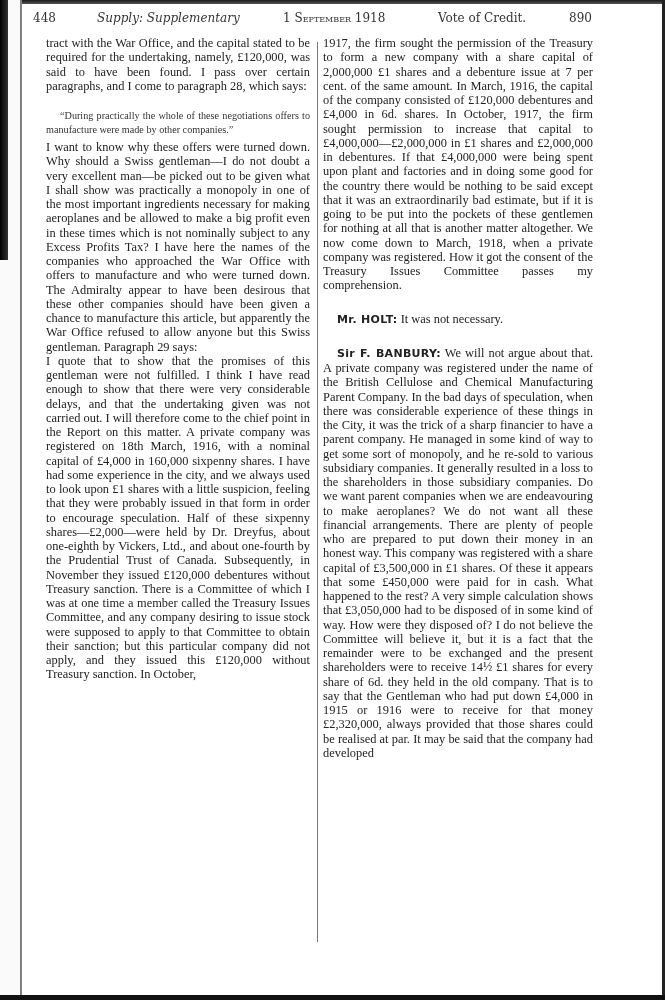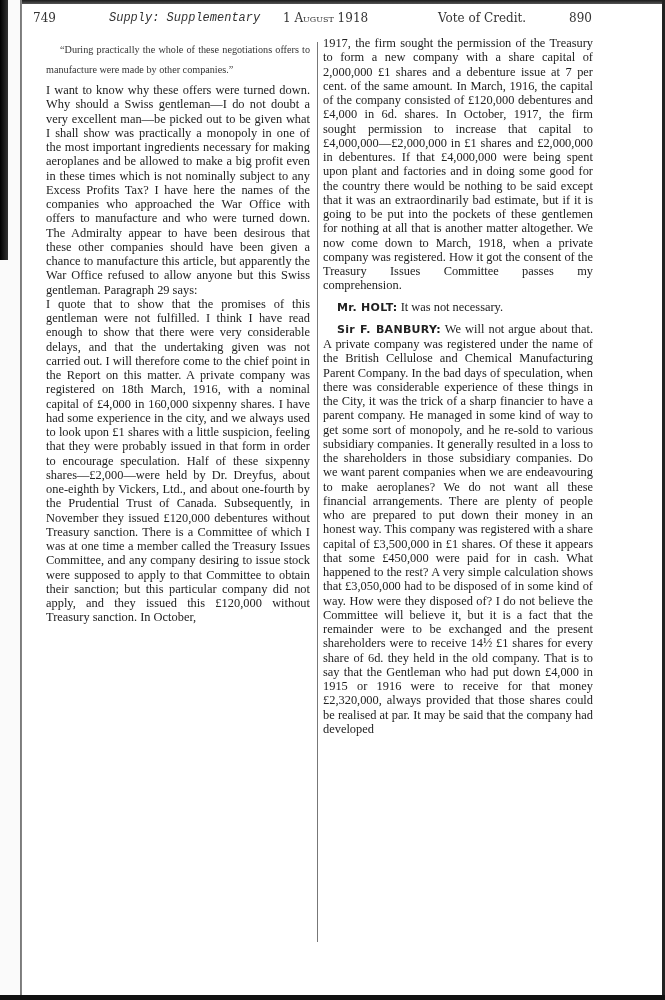--- a/index.html
+++ b/index.html
@@ -29,67 +29,68 @@
   .right-edge {
     position: absolute; right: 0; top: 0; width: 3px; height: 1000px;
     background: #222;
   }
   .header {
     position: absolute; top: 11px; left: 33px; width: 570px; height: 16px;
     font-size: 12px; color: #333;
   }
   .header span { position: absolute; white-space: nowrap; }
   .h-left-num { left: 0; }
-  .h-left-title { left: 76px; font-style: italic; font-family: Liberation Mono, monospace; }
+  .h-left-title { left: 64px; font-style: italic; }
   .h-date { left: 250px; font-variant: small-caps; }
   .h-right-title { left: 405px; }
   .h-right-num { left: 536px; }
 
   .col {
     position: absolute; top: 36px;
     font-size: 12.4px; line-height: 14.25px;
     text-align: justify;
     font-family: "Liberation Serif", "DejaVu Serif", serif;
   }
   .col-left { left: 46px; width: 264px; }
   .col-right { left: 323px; width: 270px; }
   .divider {
     position: absolute; left: 317px; top: 42px; width: 1px; height: 900px;
     background: #777;
   }
   p { margin: 0; }
   p.body { text-indent: 0; }
   p.quote {
-    font-size: 10.2px; line-height: 20px; text-indent: 14px;
-    margin: 4px 0 3px 0; color: #333;
+    font-size: 10.2px; line-height: 14px; text-indent: 14px;
+    margin: 16px 0 3px 0; color: #333;
   }
-  p.speech { text-indent: 14px; margin-top: 7px; }
+  p.speech { text-indent: 14px; margin-top: 19px; }
   .speaker {
     font-family: "DejaVu Sans", "Liberation Sans", sans-serif;
     font-size: 11px; font-weight: bold; letter-spacing: 0.3px;
   }
 </style>
 </head>
 <body>
 
 <div class="top-edge"></div>
 <div class="left-edge"></div>
 <div class="left-black"></div>
 <div class="right-edge"></div>
 <div class="bottom-edge"></div>
 
 <div class="header">
-  <span class="h-left-num">749</span>
+  <span class="h-left-num">448</span>
   <span class="h-left-title">Supply: Supplementary</span>
-  <span class="h-date">1 August 1918</span>
+  <span class="h-date">1 September 1918</span>
   <span class="h-right-title">Vote of Credit.</span>
   <span class="h-right-num">890</span>
 </div>
 
 <div class="col col-left">
+  <p class="body">tract with the War Office, and the capital stated to be required for the undertaking, namely, £120,000, was said to have been found. I pass over certain paragraphs, and I come to paragraph 28, which says:</p>
   <p class="quote">“During practically the whole of these negotiations offers to manufacture were made by other companies.”</p>
   <p class="body">I want to know why these offers were turned down. Why should a Swiss gentleman—I do not doubt a very excellent man—be picked out to be given what I shall show was practically a monopoly in one of the most important ingredients necessary for making aeroplanes and be allowed to make a big profit even in these times which is not nominally subject to any Excess Profits Tax? I have here the names of the companies who approached the War Office with offers to manufacture and who were turned down. The Admiralty appear to have been desirous that these other companies should have been given a chance to manufacture this article, but apparently the War Office refused to allow anyone but this Swiss gentleman. Paragraph 29 says:</p>
   <p class="body">I quote that to show that the promises of this gentleman were not fulfilled. I think I have read enough to show that there were very considerable delays, and that the undertaking given was not carried out. I will therefore come to the chief point in the Report on this matter. A private company was registered on 18th March, 1916, with a nominal capital of £4,000 in 160,000 sixpenny shares. I have had some experience in the city, and we always used to look upon £1 shares with a little suspicion, feeling that they were probably issued in that form in order to encourage speculation. Half of these sixpenny shares—£2,000—were held by Dr. Dreyfus, about one-eighth by Vickers, Ltd., and about one-fourth by the Prudential Trust of Canada. Subsequently, in November they issued £120,000 debentures without Treasury sanction. There is a Committee of which I was at one time a member called the Treasury Issues Committee, and any company desiring to issue stock were supposed to apply to that Committee to obtain their sanction; but this particular company did not apply, and they issued this £120,000 without Treasury sanction. In October,</p>
 </div>
 
 <div class="divider"></div>
 
 <div class="col col-right">
   <p class="body">1917, the firm sought the permission of the Treasury to form a new company with a share capital of 2,000,000 £1 shares and a debenture issue at 7 per cent. of the same amount. In March, 1916, the capital of the company consisted of £120,000 debentures and £4,000 in 6d. shares. In October, 1917, the firm sought permission to increase that capital to £4,000,000—£2,000,000 in £1 shares and £2,000,000 in debentures. If that £4,000,000 were being spent upon plant and factories and in doing some good for the country there would be nothing to be said except that it was an extraordinarily bad estimate, but if it is going to be put into the pockets of these gentlemen for nothing at all that is another matter altogether. We now come down to March, 1918, when a private company was registered. How it got the consent of the Treasury Issues Committee passes my comprehension.</p>
   <p class="speech">

